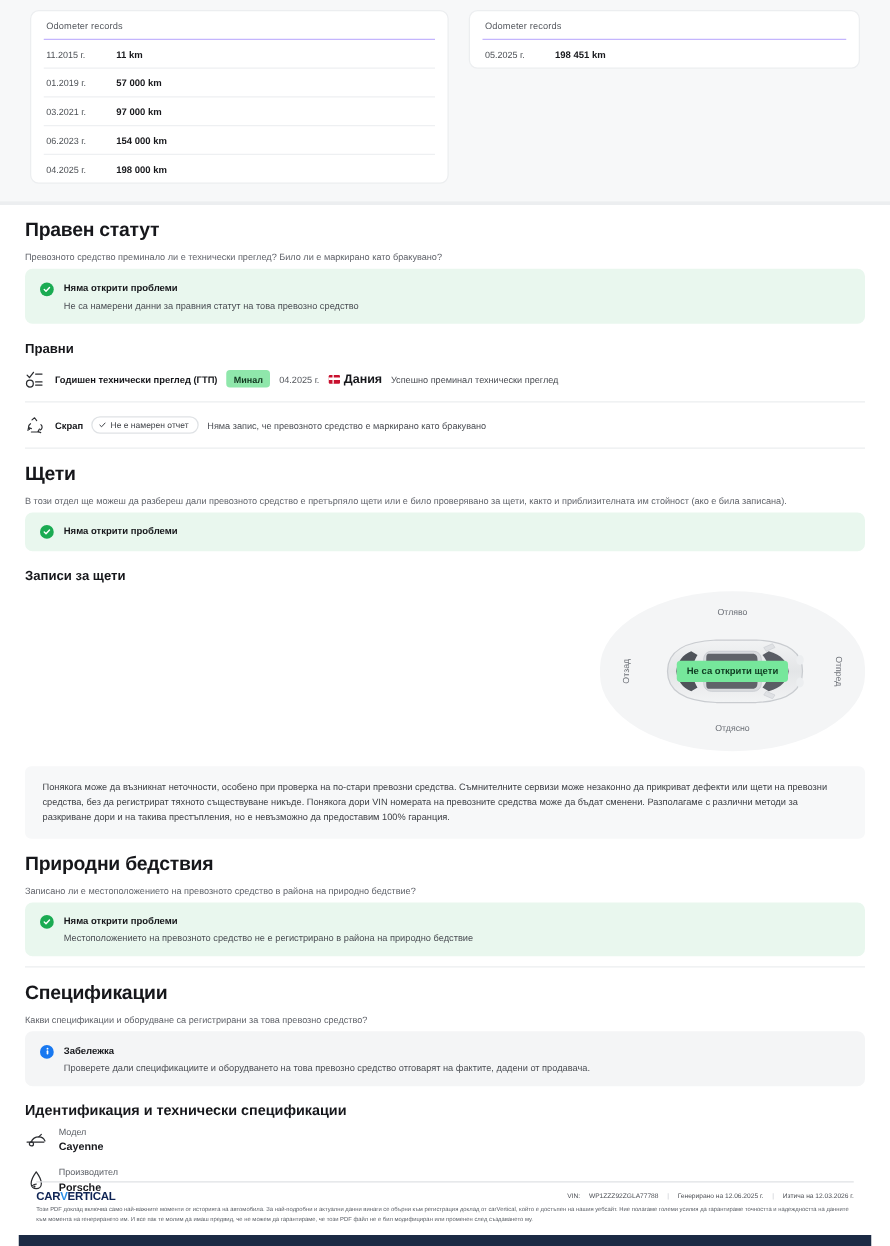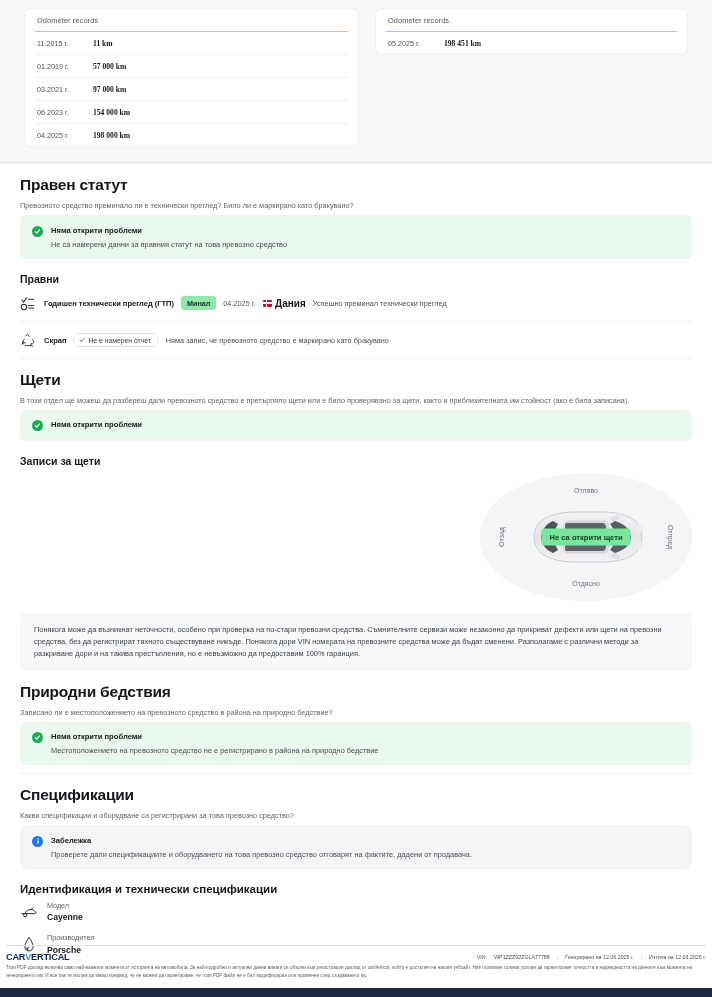--- a/index.html
+++ b/index.html
@@ -35,21 +35,21 @@
     letter-spacing: .1px;
   }
   .odo-row {
     display: flex;
     align-items: center;
     padding: 6.5px 2px;
     border-bottom: 1px solid #eef0f2;
   }
   .odo-row:last-child { border-bottom: none; }
   .odo-date { font-size: 7.2px; color: #4d5156; width: 56px; }
-  .odo-val { font-size: 7.6px; font-weight: bold; color: #17181c; font-family: Liberation Serif, serif; }
+  .odo-val { font-size: 7.6px; font-weight: bold; color: #17181c; }
 
   .thick-divider { height: 3px; background: #eceef0; margin: 0; }
 
   
   .section { padding: 0 20px; }
   .sec-title {
     font-size: 15.5px;
     font-weight: bold;
     letter-spacing: -.2px;
     margin: 12px 0 0 0;
@@ -189,21 +189,21 @@
   }
   .spec-ico { width: 18px; height: 18px; flex: 0 0 18px; }
   .spec-ico svg { display: block; }
   .spec-key { font-size: 7.2px; color: #5c6067; }
   .spec-val { font-size: 8.6px; font-weight: bold; color: #16171b; margin-top: 2.5px; }
 
   
   .footer {
     position: absolute;
     left: 0; right: 0; bottom: 0;
-    padding: 0 6px;
+    padding: 0 29px;
   }
   .footer-line { height: 1px; background: #dfe2e5; }
   .footer-top {
     display: flex; align-items: center; justify-content: space-between;
     padding: 6px 0 2px 0;
   }
   .logo {
     font-size: 9.2px; font-weight: bold; letter-spacing: -.2px;
     color: #0f2454;
   }

